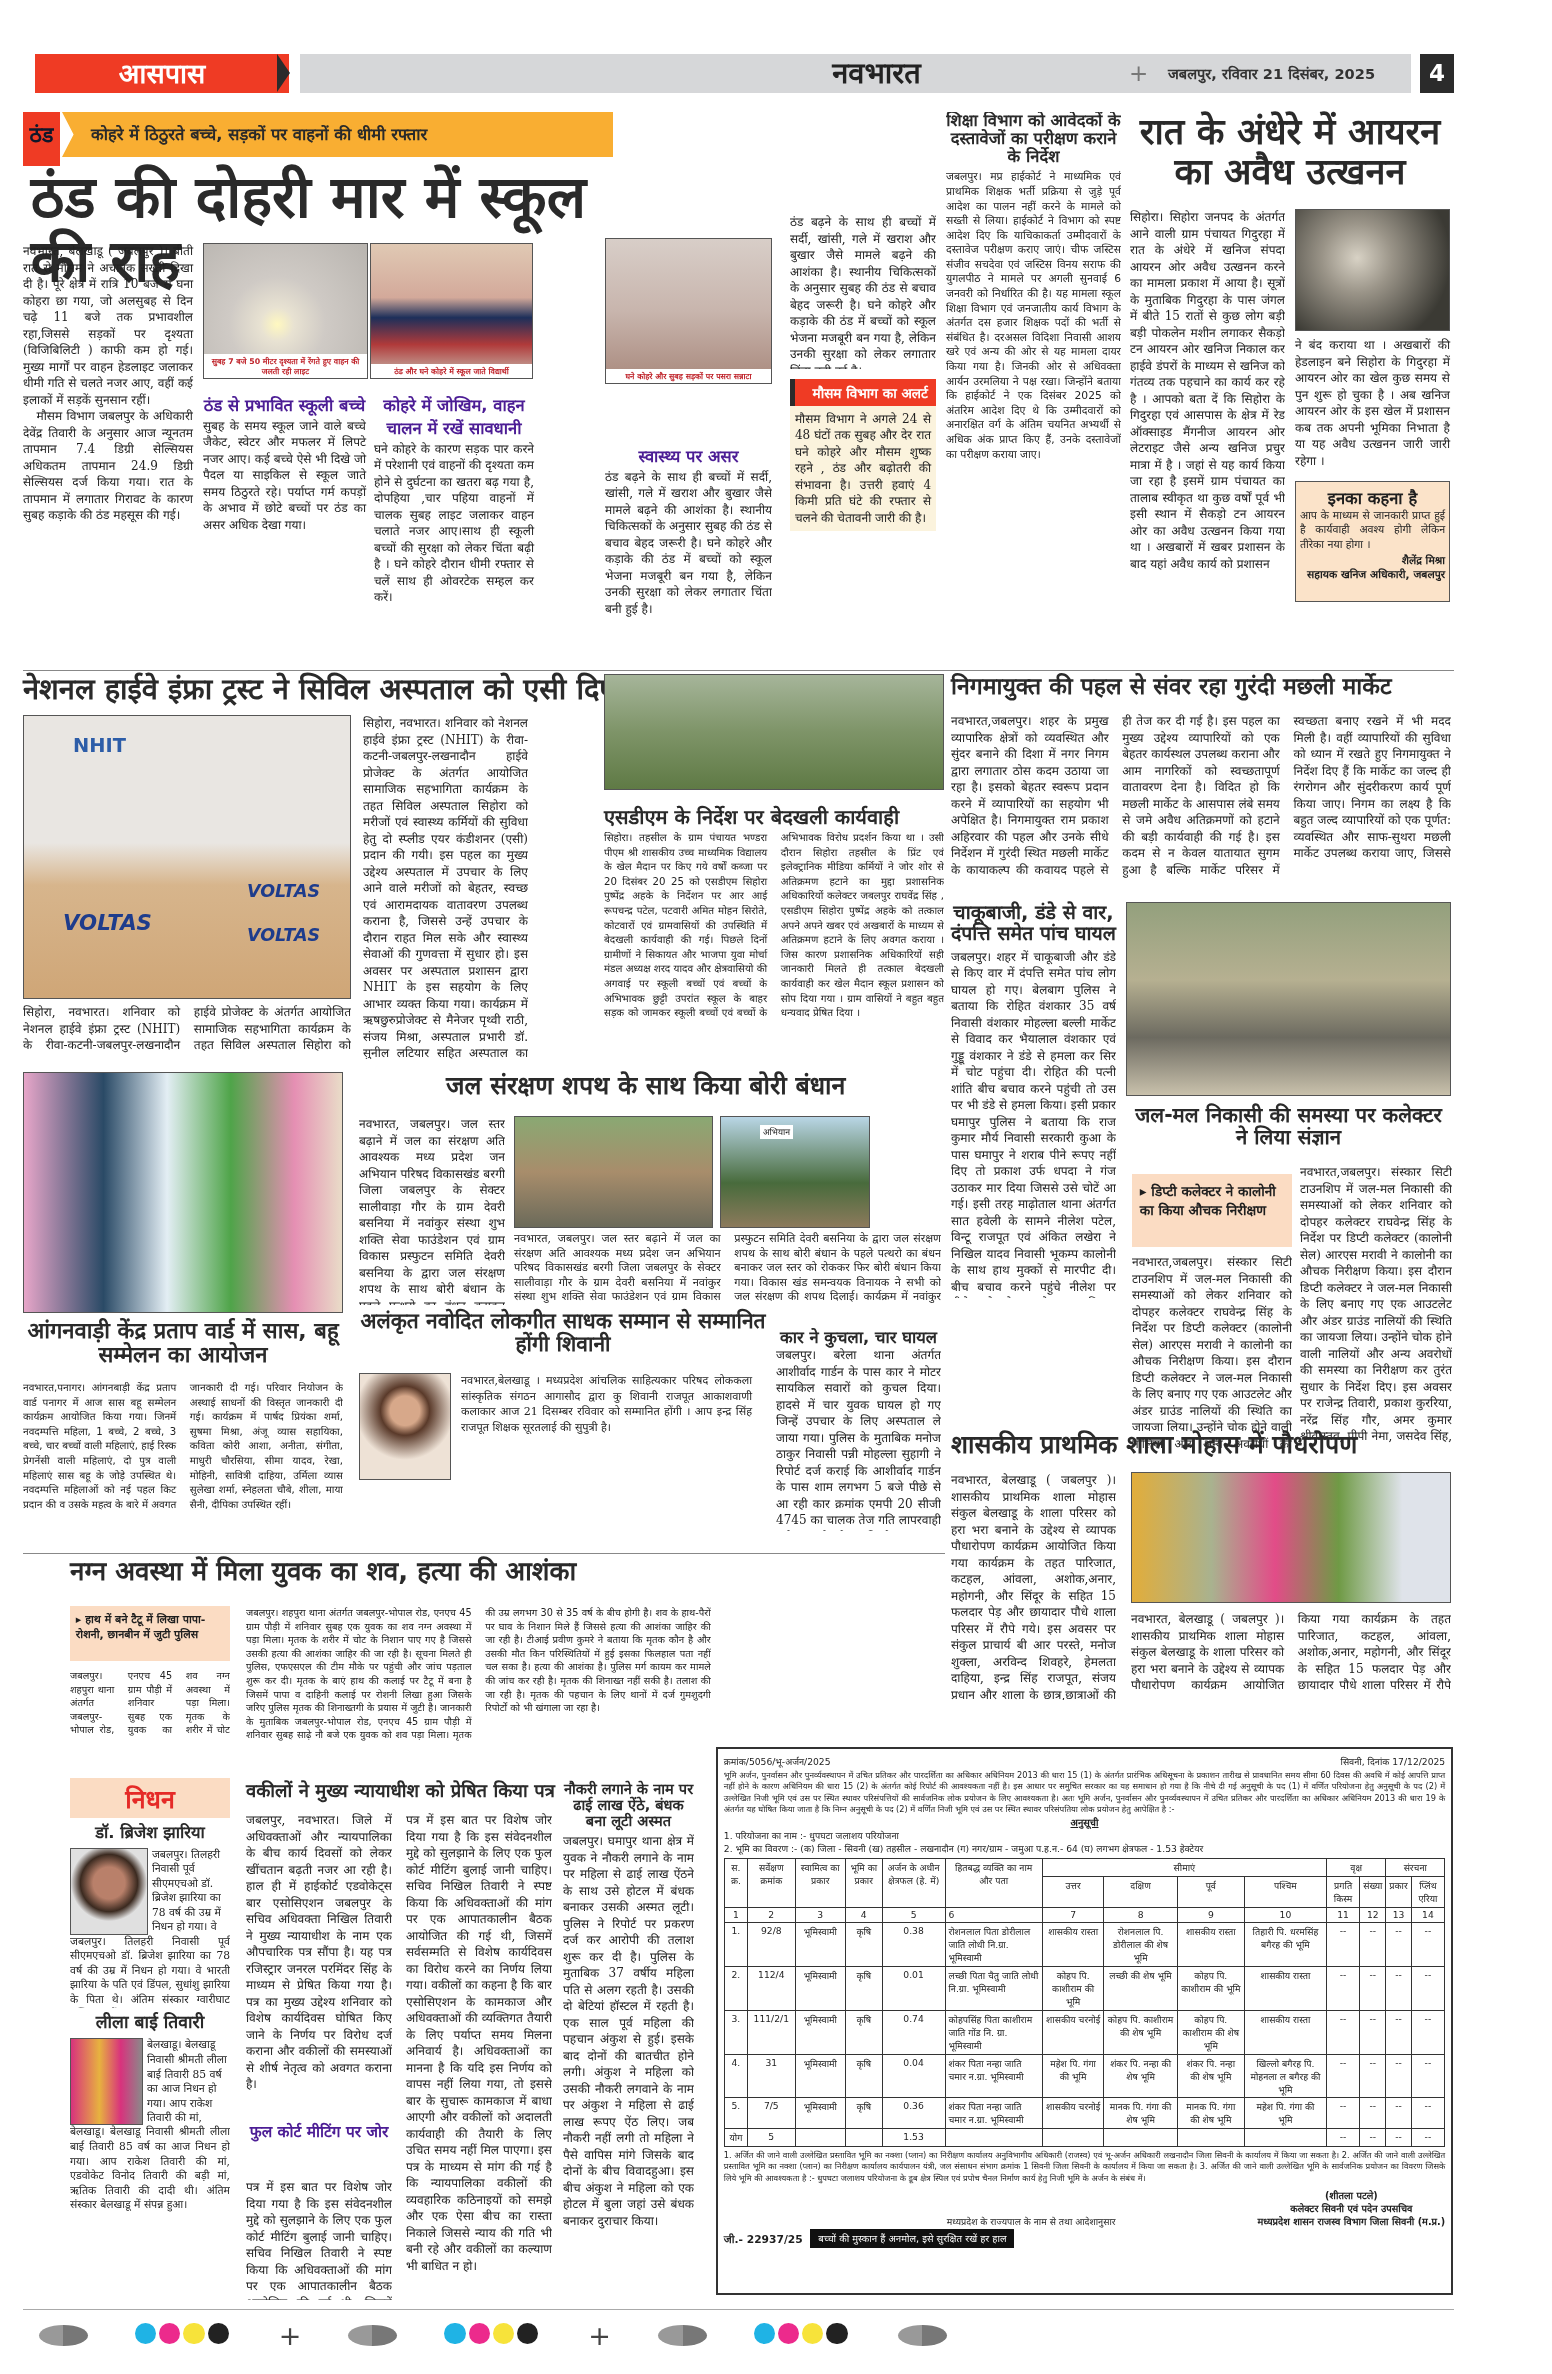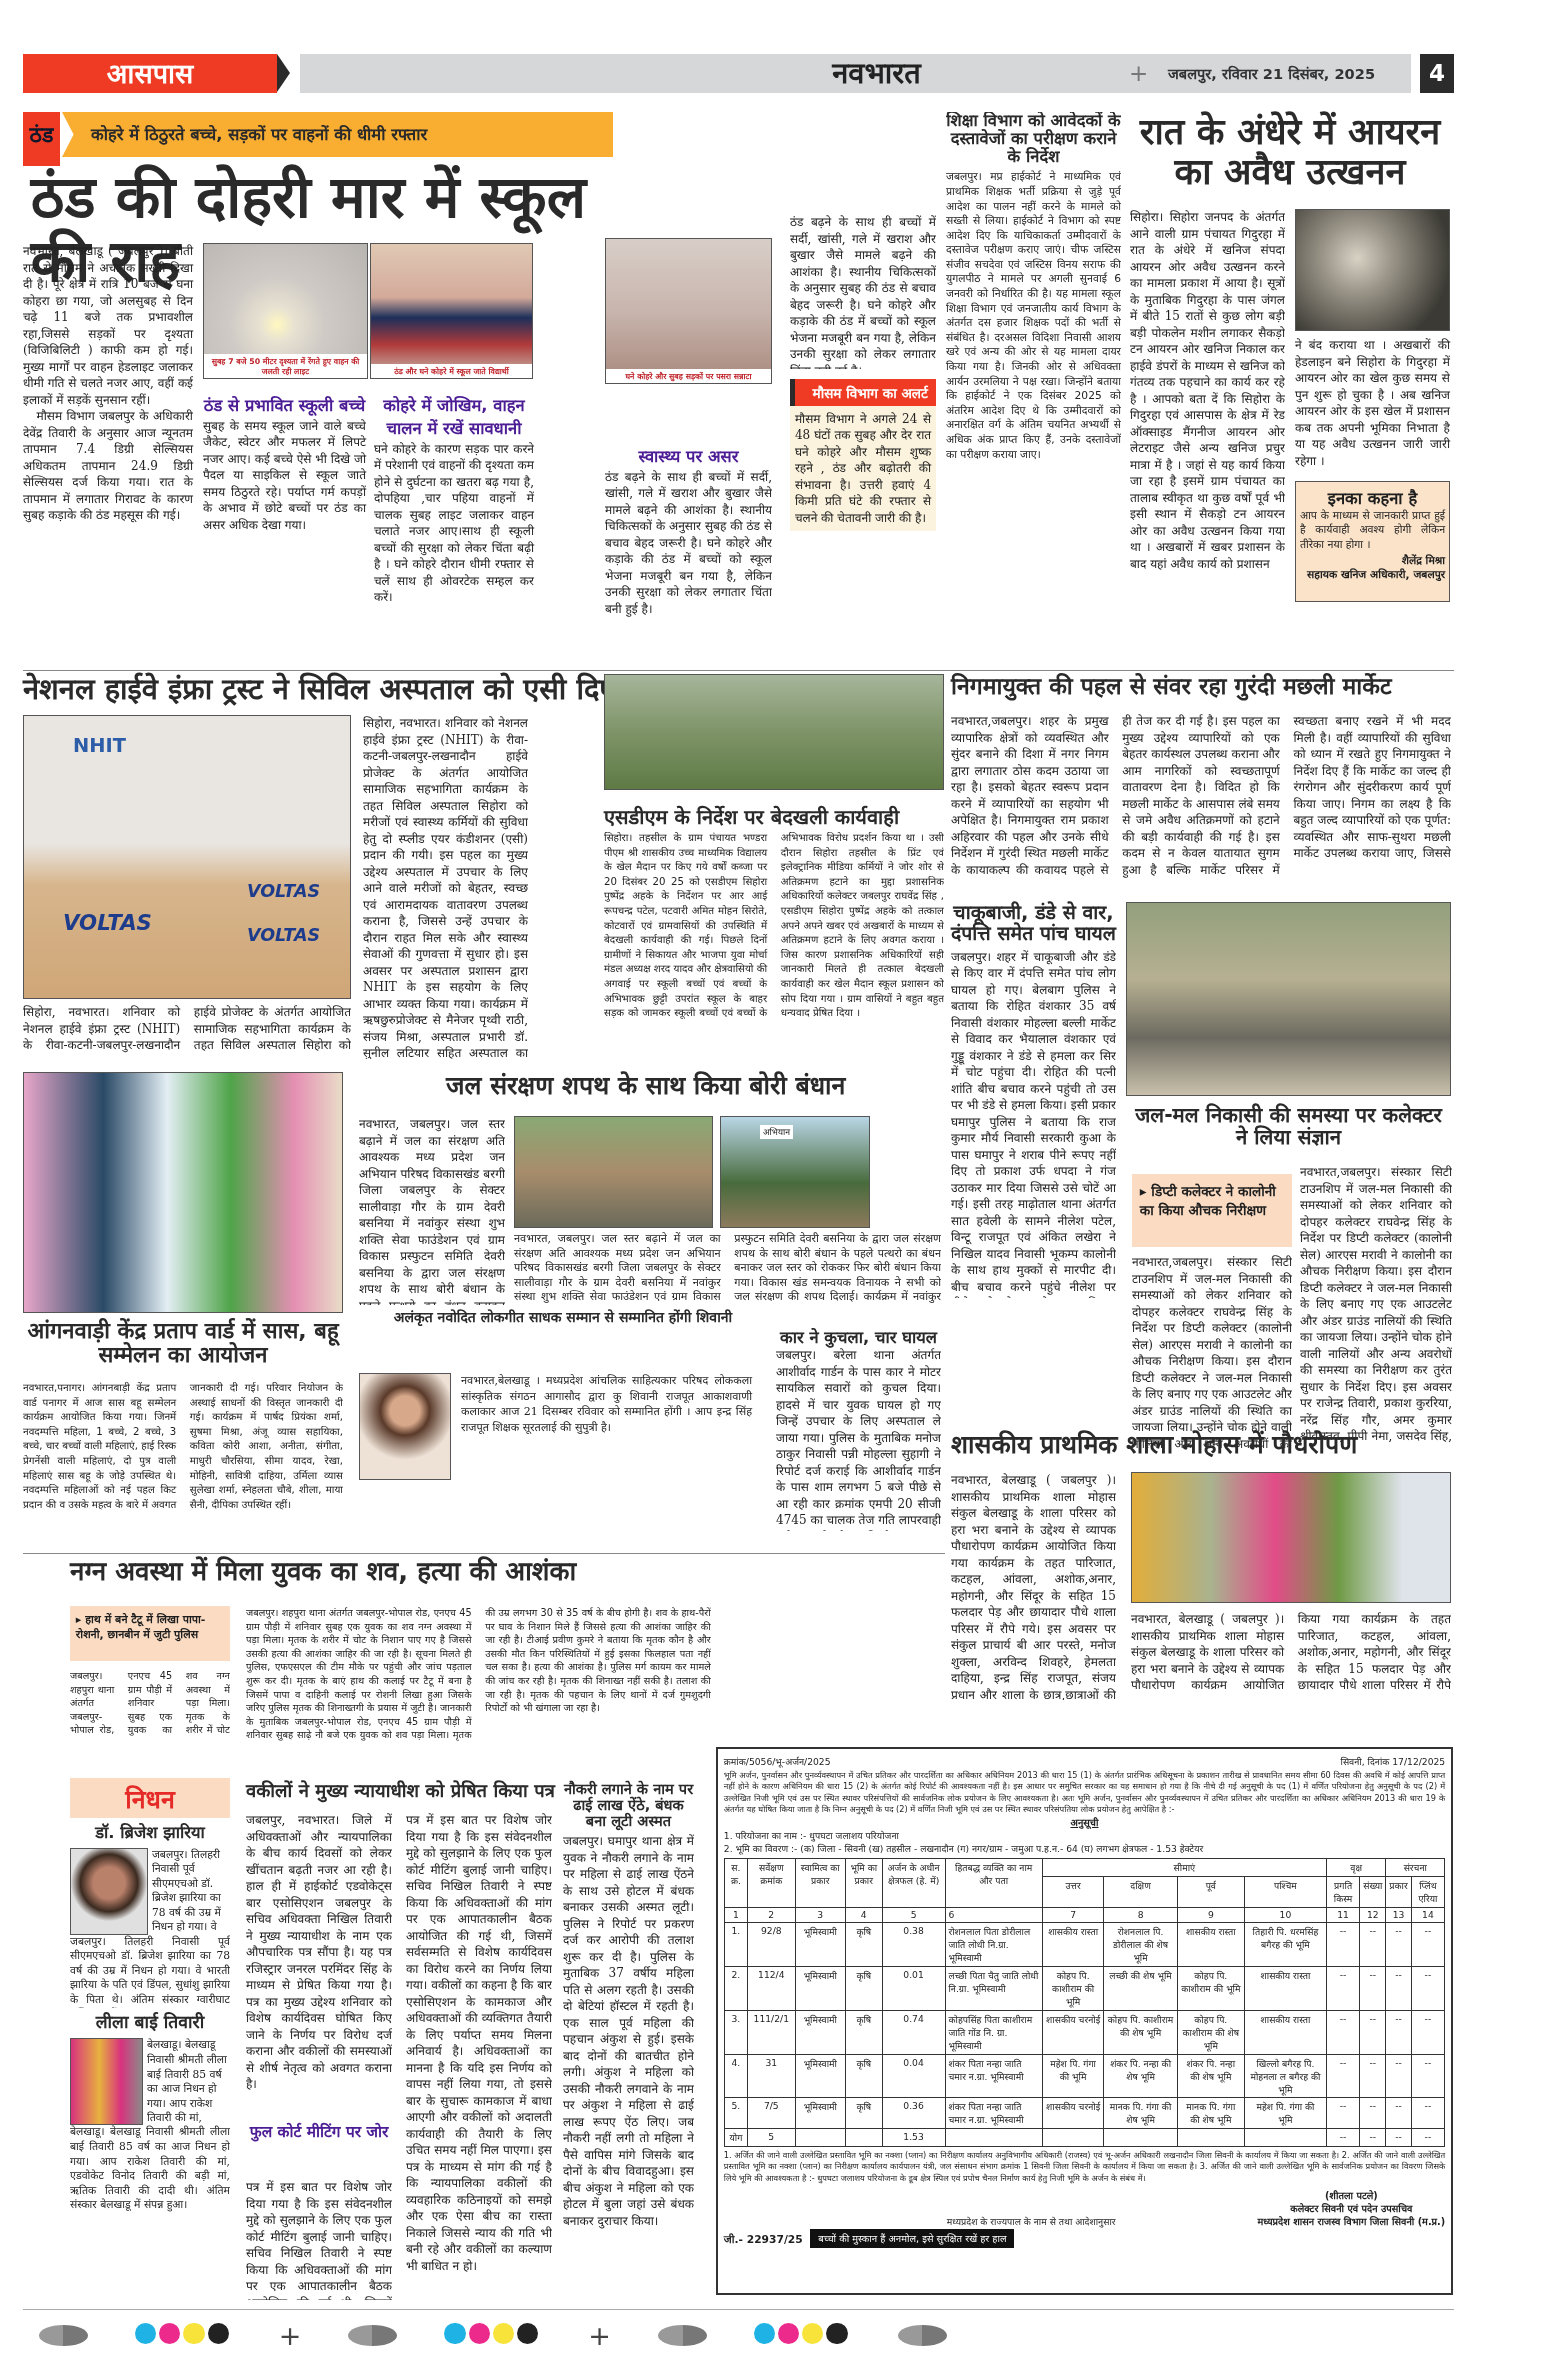--- a/index.html
+++ b/index.html
@@ -16,21 +16,21 @@
 table.notice{border-collapse:collapse;width:100%;font-size:9.2px;font-family:"DejaVu Sans",sans-serif}
 table.notice td,table.notice th{border:1px solid #333;padding:1.9px 2.9px;vertical-align:top;text-align:center;font-weight:normal}
 table.notice td.l{text-align:left}
 .dot{display:inline-block;width:21.3px;height:21.3px;border-radius:50%;margin-right:2.9px}
 .oval{display:inline-block;width:49px;height:21.3px;border-radius:50%;background:linear-gradient(90deg,#999 50%,#777 50%)}
 </style>
 </head>
 <body>
 
 <div class="abs" style="left:23px;top:54px;width:1431px;height:39px">
-  <div class="abs" style="left:0;top:0;width:254px;height:39px;background:#ef3b24;color:#fff;font-weight:bold;font-size:27px;line-height:39px;text-align:center">आसपास</div>
+  <div class="abs" style="left:12px;top:0;width:254px;height:39px;background:#ef3b24;color:#fff;font-weight:bold;font-size:27px;line-height:39px;text-align:center">आसपास</div>
   <div class="abs" style="left:254px;top:0;width:0;height:0;border-top:19.4px solid transparent;border-bottom:19.4px solid transparent;border-left:13.6px solid #2b2b2b"></div>
   <div class="abs" style="left:277px;top:0;width:1111px;height:39px;background:#d6d7d9"></div>
   <div class="abs" style="left:737px;top:0;width:233px;height:39px;font-weight:bold;font-size:29px;line-height:39px;text-align:center;color:#222">नवभारत</div>
   <div class="abs" style="left:1106px;top:5.8px;font-size:23px;color:#777">+</div>
   <div class="abs" style="left:1145px;top:0;width:233px;height:39px;font-size:14.6px;font-weight:bold;line-height:39px;color:#333">जबलपुर, रविवार 21 दिसंबर, 2025</div>
   <div class="abs" style="left:1397px;top:0;width:34px;height:39px;background:#2b2b2b;color:#fff;font-size:23px;font-weight:bold;line-height:39px;text-align:center">4</div>
 </div>
 
 <div class="abs" style="left:23px;top:112px;width:912px;height:558px">
   <div class="abs" style="left:0;top:0;width:37px;height:54px;background:#ef3b24;color:#0f172a;font-weight:bold;font-size:21.3px;line-height:45px;text-align:center;width:37px;left:0">ठंड</div>
@@ -138,21 +138,21 @@
   <div class="hl" style="font-size:25px;margin-left:87px;white-space:nowrap">जल संरक्षण शपथ के साथ किया बोरी बंधान</div>
   <div class="abs txt" style="left:0;top:44px;width:146px;height:189px;overflow:hidden">नवभारत, जबलपुर। जल स्तर बढ़ाने में जल का संरक्षण अति आवश्यक मध्य प्रदेश जन अभियान परिषद विकासखंड बरगी जिला जबलपुर के सेक्टर सालीवाड़ा गौर के ग्राम देवरी बसनिया में नवांकुर संस्था शुभ शक्ति सेवा फाउंडेशन एवं ग्राम विकास प्रस्फुटन समिति देवरी बसनिया के द्वारा जल संरक्षण शपथ के साथ बोरी बंधान के पहले पत्थरो का बंधन बनाकर जल स्तर को रोककर फिर बोरी बंधान किया गया। विकास खंड समन्वयक विनायक ने सभी को जल संरक्षण की शपथ दिलाई। कार्यक्रम में नवांकुर संस्था शुभ शक्ति सेवा समिति से सीमा पटेल, विजय खरे, निधि झारिया, ग्राम विकास प्रस्फुटन समिति देवरी बसानिया के अध्यक्ष सित्येंद्र राजपूत, सचिव सोमनाथ सिंह राजपूत, माया बर्मन, रेवाराम एवं ग्राम वासी उपस्थित रहें ।</div>
   <div class="photo" style="left:155px;top:44px;width:199px;height:112px;background:linear-gradient(180deg,#8aa873 0,#a88d6b 50%,#6b6a5a 100%)"></div>
   <div class="photo" style="left:361px;top:44px;width:150px;height:112px;background:linear-gradient(180deg,#b9d6e6 0,#486b3c 60%,#8c7a5c 100%)">
     <div class="abs" style="left:39px;top:7.8px;background:#fff;font-size:8.7px;padding:1px 2.9px">अभियान</div>
   </div>
   <div class="abs txt cols2" style="left:155px;top:160px;width:427px;height:73px;overflow:hidden;font-size:11px;line-height:14.6px">नवभारत, जबलपुर। जल स्तर बढ़ाने में जल का संरक्षण अति आवश्यक मध्य प्रदेश जन अभियान परिषद विकासखंड बरगी जिला जबलपुर के सेक्टर सालीवाड़ा गौर के ग्राम देवरी बसनिया में नवांकुर संस्था शुभ शक्ति सेवा फाउंडेशन एवं ग्राम विकास प्रस्फुटन समिति देवरी बसनिया के द्वारा जल संरक्षण शपथ के साथ बोरी बंधान के पहले पत्थरो का बंधन बनाकर जल स्तर को रोककर फिर बोरी बंधान किया गया। विकास खंड समन्वयक विनायक ने सभी को जल संरक्षण की शपथ दिलाई। कार्यक्रम में नवांकुर संस्था शुभ शक्ति सेवा समिति से सीमा पटेल, विजय खरे, निधि झारिया, ग्राम विकास प्रस्फुटन समिति देवरी बसानिया के अध्यक्ष सित्येंद्र राजपूत, सचिव सोमनाथ सिंह राजपूत, माया बर्मन, रेवाराम एवं ग्राम वासी उपस्थित रहें ।</div>
 </div>
 
 <div class="abs" style="left:359px;top:1310px;width:408px;height:233px">
-  <div class="hl" style="font-size:14px;text-align:center">अलंकृत नवोदित लोकगीत साधक सम्मान से सम्मानित होंगी शिवानी</div>
+  <div class="hl" style="font-size:21px;text-align:center">अलंकृत नवोदित लोकगीत साधक सम्मान से सम्मानित होंगी शिवानी</div>
   <div class="photo" style="left:0;top:63px;width:92px;height:107px;background:radial-gradient(circle at 50% 35%,#d7a88a 0,#d7a88a 18%,#5a3a2a 30%,#eee2d6 60%)"></div>
   <div class="abs txt" style="left:102px;top:63px;width:291px;font-size:11px;line-height:15.5px">नवभारत,बेलखाडू । मध्यप्रदेश आंचलिक साहित्यकार परिषद लोककला सांस्कृतिक संगठन आगासौद द्वारा कु शिवानी राजपूत आकाशवाणी कलाकार आज 21 दिसम्बर रविवार को सम्मानित होंगी । आप इन्द्र सिंह राजपूत शिक्षक सूरतलाई की सुपुत्री है।</div>
 </div>
 
 <div class="abs" style="left:776px;top:1329px;width:165px;height:213px">
   <div class="hl" style="font-size:16.5px;text-align:center">कार ने कुचला, चार घायल</div>
   <div class="txt" style="height:184px;overflow:hidden">जबलपुर। बरेला थाना अंतर्गत आशीर्वाद गार्डन के पास कार ने मोटर सायकिल सवारों को कुचल दिया। हादसे में चार युवक घायल हो गए जिन्हें उपचार के लिए अस्पताल ले जाया गया। पुलिस के मुताबिक मनोज ठाकुर निवासी पन्नी मोहल्ला सुहागी ने रिपोर्ट दर्ज कराई कि आशीर्वाद गार्डन के पास शाम लगभग 5 बजे पीछे से आ रही कार क्रमांक एमपी 20 सीजी 4745 का चालक तेज गति लापरवाही पूर्वक चलाते हुये उसकी मोटर सायकल में टक्कर मार दी।</div>
 </div>
 
 <div class="abs" style="left:951px;top:1431px;width:500px;height:291px">

